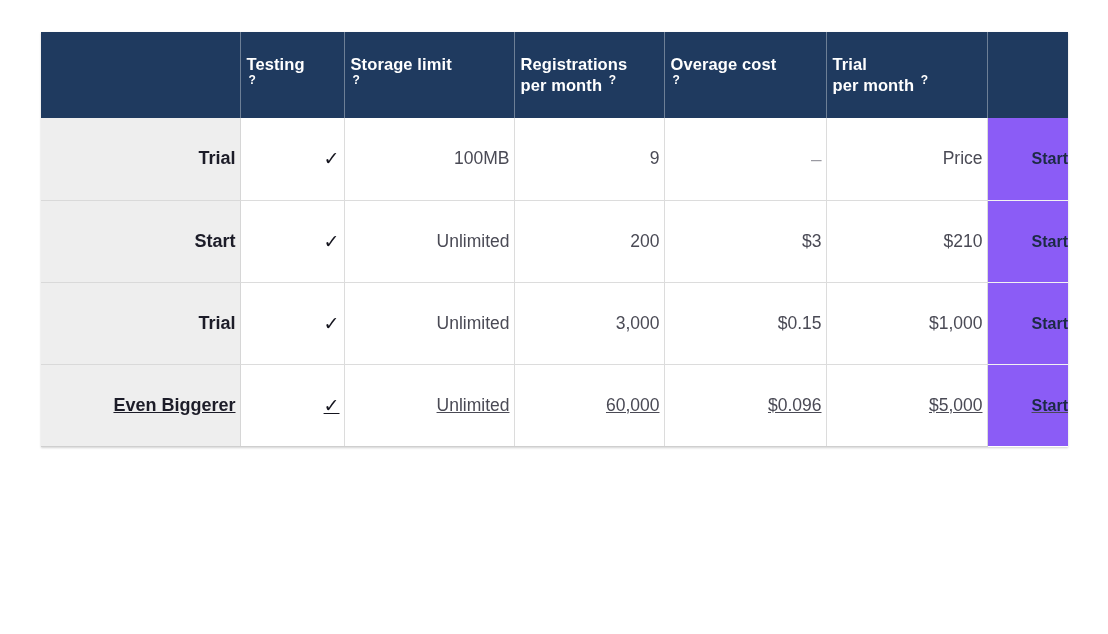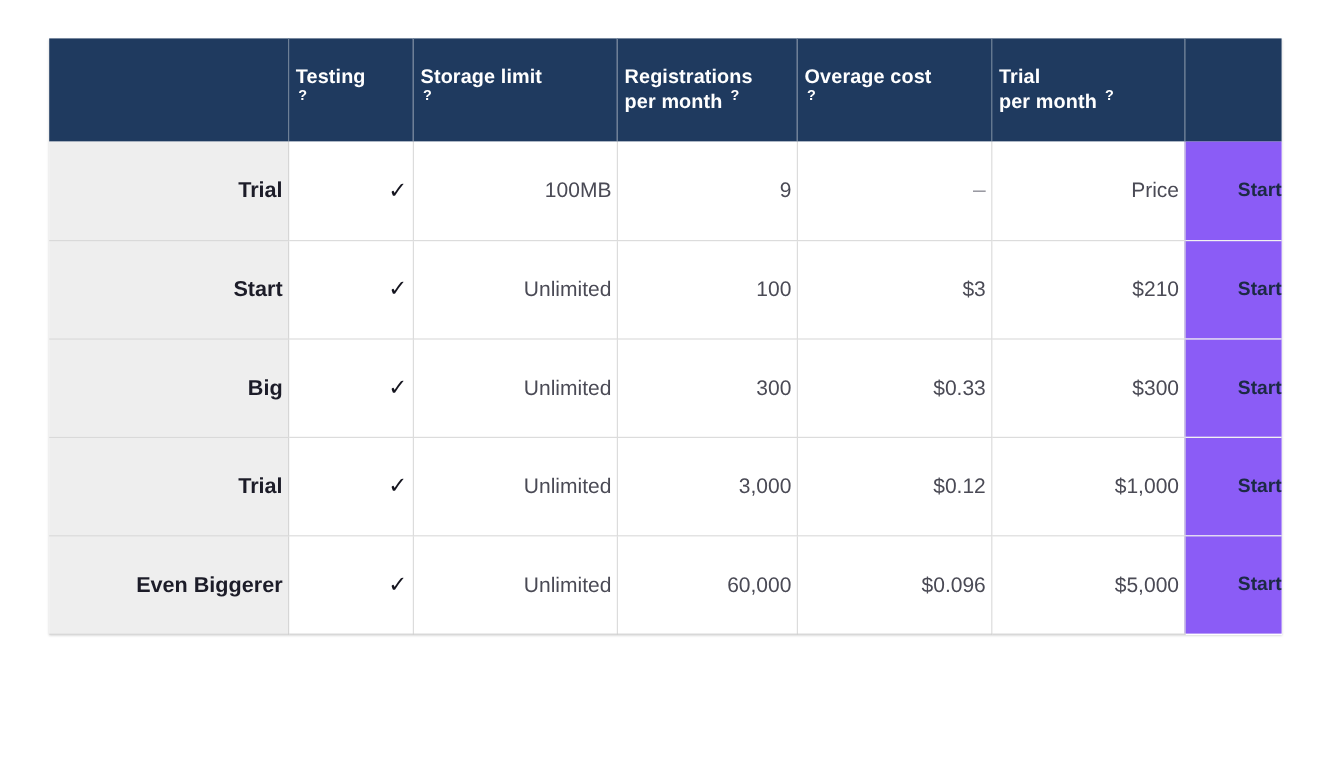--- a/index.html
+++ b/index.html
@@ -75,21 +75,21 @@
     box-sizing: border-box;
     text-align: right;
     vertical-align: middle;
     background: #ffffff;
     color: #4a4a55;
     font-size: 17.5px;
     border-right: 1px solid #dcdcdc;
     border-bottom: 1px solid #dcdcdc;
     padding: 0 4px;
   }
-  tbody tr:last-child td { border-bottom: 1px solid #cfcfcf; }
+  tbody tr:last-child td { border-bottom: 1px solid #cfcfcf; text-decoration: underline; }
 
   tbody td.plan {
     background: #eeeeee;
     color: #1c1c28;
     font-weight: bold;
     font-size: 18px;
     border-right: 1px solid #d6d6d6;
     border-bottom: 1px solid #d9d9d9;
   }
 
@@ -181,46 +181,35 @@
         <td class="cta">
           <span class="start-btn">Start</span>
         </td>
       </tr>
 
 
       <tr>
         <td class="plan">Start</td>
         <td class="check">✓</td>
         <td>Unlimited</td>
-        <td>100</td>
+        <td>200</td>
         <td>$3</td>
         <td>$210</td>
         <td class="cta">
           <span class="start-btn">Start</span>
         </td>
       </tr>
 
-      <tr>
-        <td class="plan">Big</td>
-        <td class="check">✓</td>
-        <td>Unlimited</td>
-        <td>300</td>
-        <td>$0.33</td>
-        <td>$300</td>
-        <td class="cta">
-          <span class="start-btn">Start</span>
-        </td>
-      </tr>
 
       <tr>
         <td class="plan">Trial</td>
         <td class="check">✓</td>
         <td>Unlimited</td>
         <td>3,000</td>
-        <td>$0.12</td>
+        <td>$0.15</td>
         <td>$1,000</td>
         <td class="cta">
           <span class="start-btn">Start</span>
         </td>
       </tr>
 
       <tr>
         <td class="plan">Even Biggerer</td>
         <td class="check">✓</td>
         <td>Unlimited</td>

